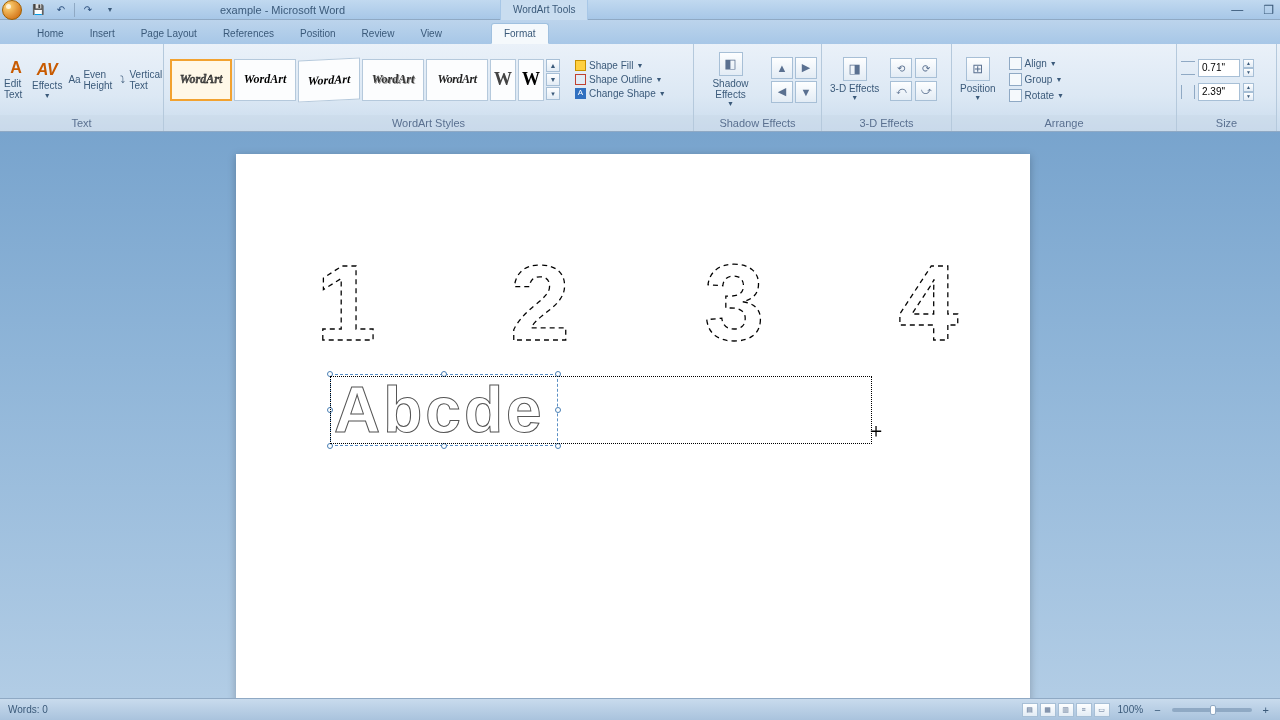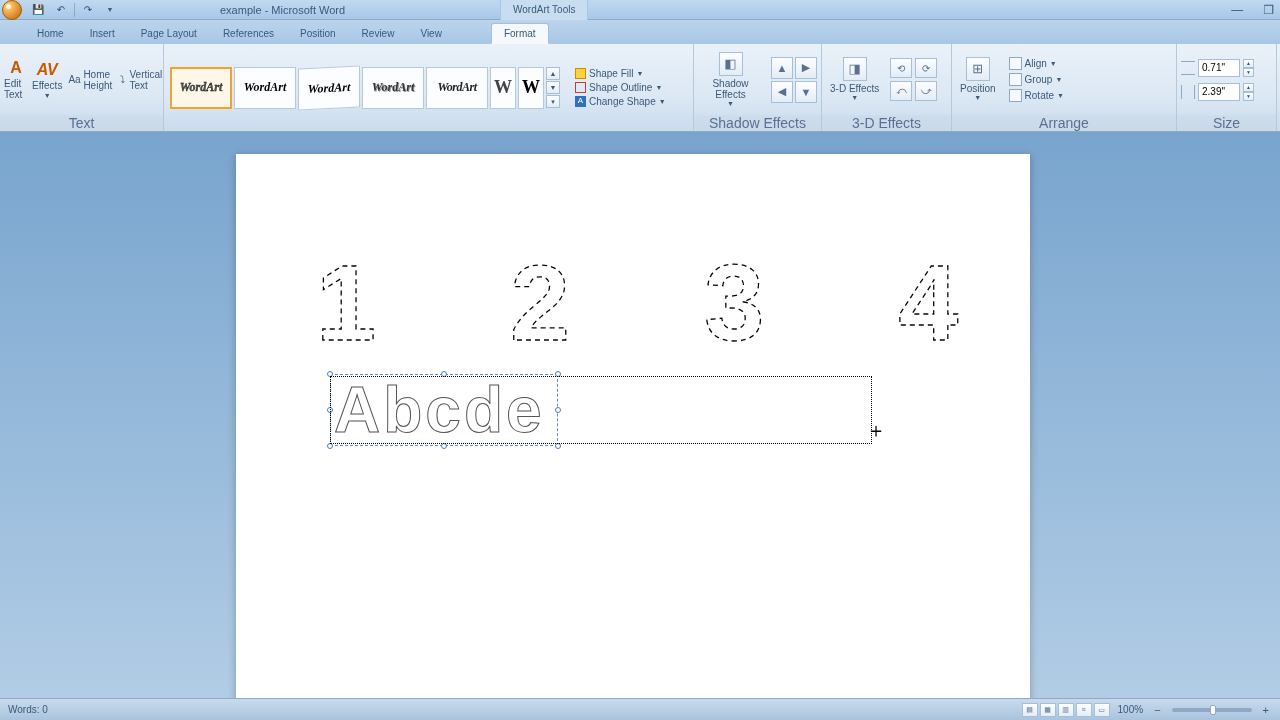--- a/index.html
+++ b/index.html
@@ -20,21 +20,21 @@
 
 .tabrow { height: 24px; background: linear-gradient(to bottom, #BCD4EC, #A7C7E7); display: flex; align-items: flex-end; }
 .tab-spacer { width: 24px; }
 .tab { padding: 4px 12px; font-size: 10px; color: #3B5A7A; cursor: pointer; border: 1px solid transparent; }
 .tab.contextual-active { background: #F5F9FC; border: 1px solid #9FC0DF; border-bottom: 1px solid #F5F9FC; border-radius: 3px 3px 0 0; margin-left: 36px; }
 
 
 .ribbon { height: 88px; background: linear-gradient(to bottom, #EAF1F9 0%, #DCE8F4 60%, #C9DBED 100%); border-bottom: 1px solid #8FA9C4; display: flex; }
 .group { border-right: 1px solid #B5C9DC; display: flex; flex-direction: column; height: 100%; position: relative; }
 .group-body { flex: 1; display: flex; align-items: center; padding: 2px 4px; gap: 4px; }
-.group-label { height: 16px; text-align: center; font-size: 14px; color: #5A7090; background: rgba(200,215,230,0.4); display: flex; align-items: center; justify-content: center; }
+.group-label { height: 16px; text-align: center; font-size: 11px; color: #5A7090; background: rgba(200,215,230,0.4); display: flex; align-items: center; justify-content: center; }
 
 
 .text-group { width: 164px; }
 .text-col { display: flex; flex-direction: column; align-items: center; gap: 1px; font-size: 10px; color: #3B5A7A; }
 .text-col .icon-big { font-size: 16px; font-weight: bold; color: #C85A00; }
 .text-list { display: flex; flex-direction: row; gap: 2px; font-size: 10px; color: #3B5A7A; }
 .text-list-item { display: flex; align-items: center; gap: 3px; cursor: pointer; padding: 1px 2px; }
 .mini-icon { font-size: 10px; color: #3B5A7A; width: 12px; text-align: center; }
 
 
@@ -138,21 +138,21 @@
         <div style="width:24px">Edit Text</div>
       </div>
       <div class="text-col">
         <div class="icon-big" style="font-style:italic">AV</div>
         <div>Effects</div>
         <span class="dd">▼</span>
       </div>
       <div class="text-list">
         <div class="text-list-item">
           <span class="mini-icon">Aa</span>
-          <span>Home Height</span>
+          <span>Even Height</span>
         </div>
         <div class="text-list-item">
           <span class="mini-icon">⤵</span>
           <span>Vertical Text</span>
         </div>
         <div class="text-list-item">
           <span class="mini-icon">≡</span>
           <span>Alignment</span>
           <span class="dd">▼</span>
         </div>
@@ -188,20 +188,21 @@
           <span>Shape Outline</span>
           <span class="dd">▼</span>
         </div>
         <div class="shape-btn">
           <span class="sf-ico" style="background:#3070C0;color:#fff;font-size:8px;text-align:center">A</span>
           <span>Change Shape</span>
           <span class="dd">▼</span>
         </div>
       </div>
     </div>
+    <div class="group-label">WordArt Styles</div>
   </div>
 
   <div class="group shadow-group">
     <div class="group-body">
       <div class="big-btn">
         <div class="bicon">◧</div>
         <span>Shadow Effects</span>
         <span class="dd">▼</span>
       </div>
       <div class="nudge-grid">

